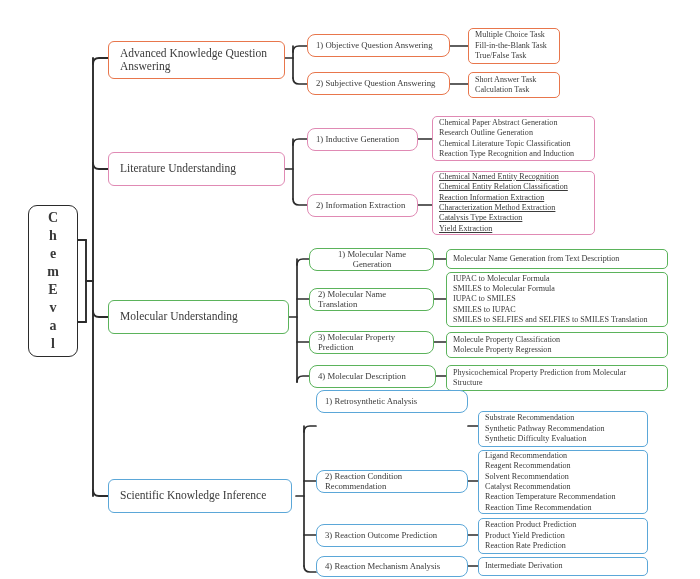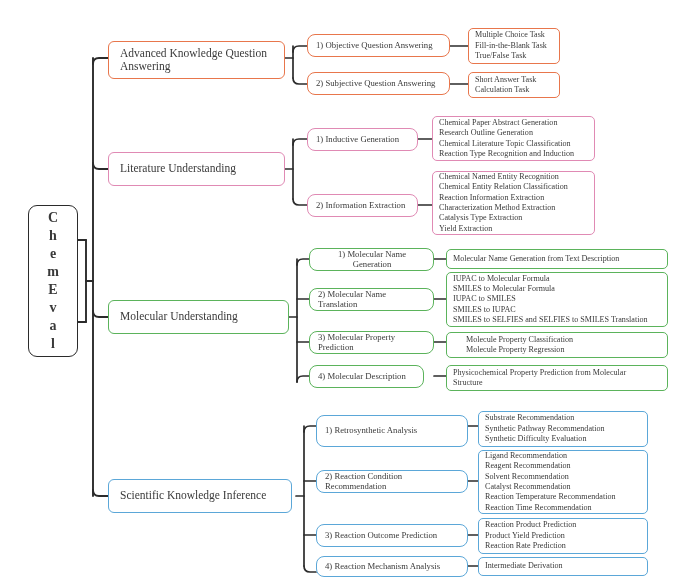--- a/index.html
+++ b/index.html
@@ -140,21 +140,21 @@
   <div class="node l3 c-pink" style="left:432px;top:116px;width:163px;height:45px;">
     <div class="txt">Chemical Paper Abstract Generation
 Research Outline Generation
 Chemical Literature Topic Classification
 Reaction Type Recognition and Induction</div>
   </div>
 
   <div class="node l2 c-pink" style="left:307px;top:194px;width:111px;height:23px;">
     <div class="txt">2) Information Extraction</div>
   </div>
-  <div class="node l3 c-pink" style="left:432px;top:171px;width:163px;height:64px;">
+  <div class="node l3 c-pink" style="left:432px;top:171px;width:163px;height:64px;text-decoration:underline;">
     <div class="txt">Chemical Named Entity Recognition
 Chemical Entity Relation Classification
 Reaction Information Extraction
 Characterization Method Extraction
 Catalysis Type Extraction
 Yield Extraction</div>
   </div>
 
   <div class="node l1 c-green" style="left:108px;top:300px;width:181px;height:34px;">
     <div class="txt">Molecular Understanding</div>
@@ -174,38 +174,38 @@
     <div class="txt">IUPAC to Molecular Formula
 SMILES to Molecular Formula
 IUPAC to SMILES
 SMILES to IUPAC
 SMILES to SELFIES and SELFIES to SMILES Translation</div>
   </div>
 
   <div class="node l2 c-green" style="left:309px;top:331px;width:125px;height:23px;">
     <div class="txt">3) Molecular Property Prediction</div>
   </div>
-  <div class="node l3 c-green" style="left:446px;top:332px;width:222px;height:26px;padding-left:13px;">
+  <div class="node l3 c-green" style="left:446px;top:332px;width:222px;height:26px;">
     <div class="txt">Molecule Property Classification
 Molecule Property Regression</div>
   </div>
 
-  <div class="node l2 c-green" style="left:309px;top:365px;width:115px;height:23px;">
+  <div class="node l2 c-green" style="left:309px;top:365px;width:127px;height:23px;">
     <div class="txt">4) Molecular Description</div>
   </div>
   <div class="node l3 c-green" style="left:446px;top:365px;width:222px;height:26px;">
     <div class="txt">Physicochemical Property Prediction from Molecular
 Structure</div>
   </div>
 
   <div class="node l1 c-blue" style="left:108px;top:479px;width:184px;height:34px;">
     <div class="txt">Scientific Knowledge Inference</div>
   </div>
 
-  <div class="node l2 c-blue" style="left:316px;top:415px;width:152px;height:32px;">
+  <div class="node l2 c-blue" style="left:316px;top:390px;width:152px;height:23px;">
     <div class="txt">1) Retrosynthetic Analysis</div>
   </div>
   <div class="node l3 c-blue" style="left:478px;top:411px;width:170px;height:36px;">
     <div class="txt">Substrate Recommendation
 Synthetic Pathway Recommendation
 Synthetic Difficulty Evaluation</div>
   </div>
 
   <div class="node l2 c-blue" style="left:316px;top:470px;width:152px;height:23px;">
     <div class="txt">2) Reaction Condition Recommendation</div>

